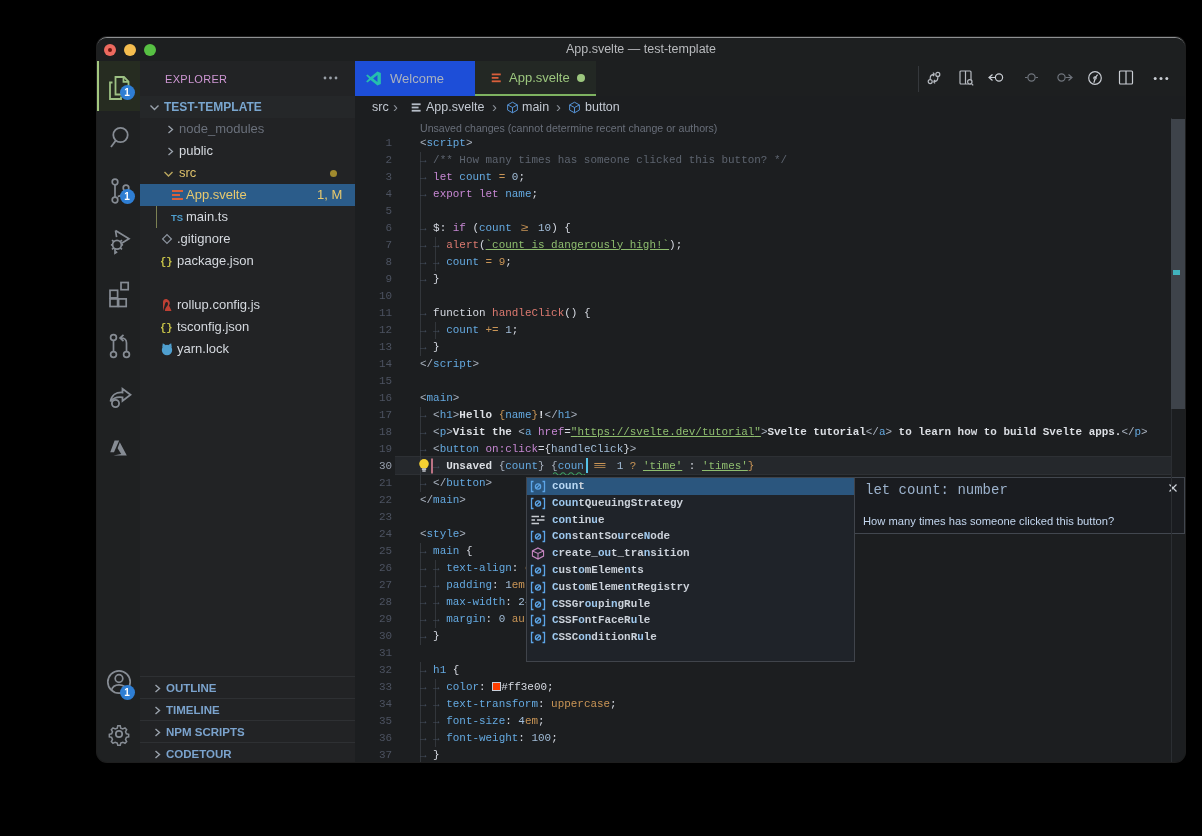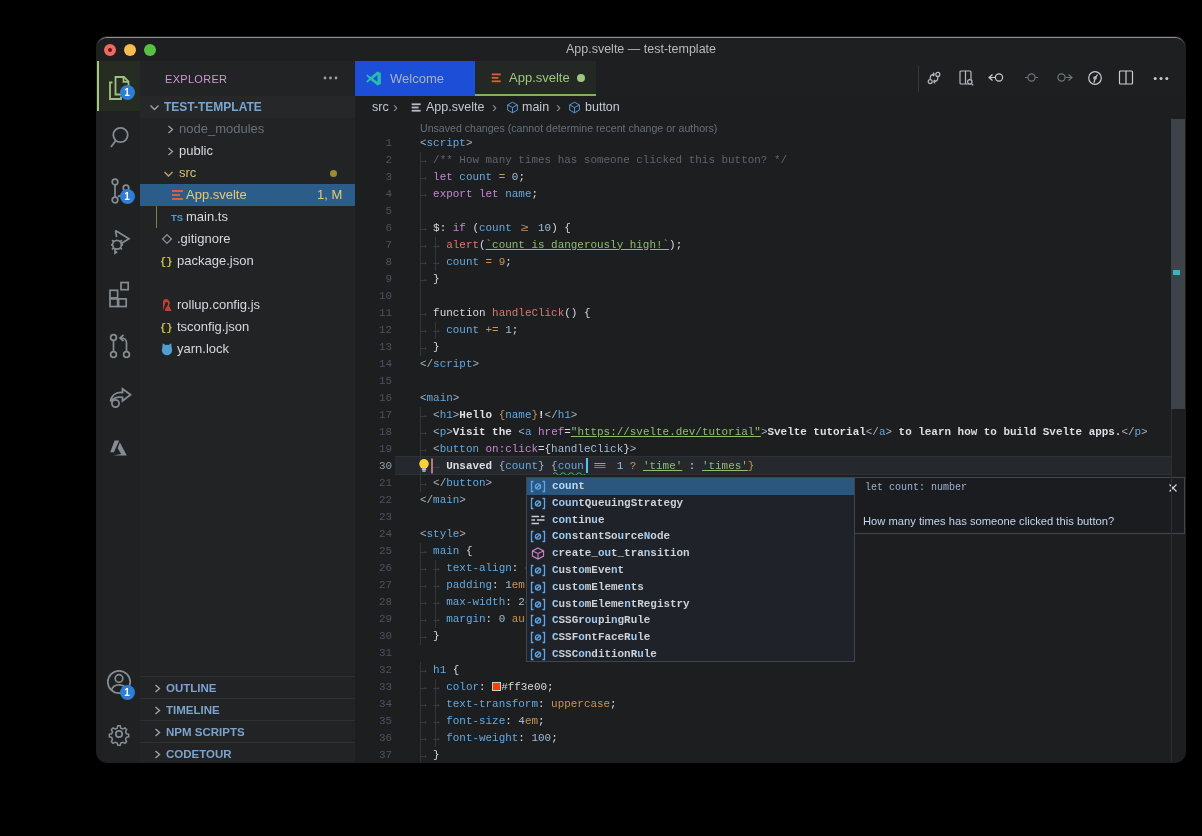--- a/index.html
+++ b/index.html
@@ -82,21 +82,21 @@
   .prow.sel { background:#2b567e; }
   .prow.sel .hl { color:#b9d9f5; }
   .prow .picon { position:absolute; left:3px; top:2px; width:16px; height:13px; }
   .prow .plab { position:absolute; left:25px; top:0; height:16.8px; line-height:16.8px;
                 font-family:"Liberation Mono",monospace; font-size:10.93px; font-weight:bold; color:#ccd2da; }
   .hl { color:#9ec9ef; }
   
   .docs { position:absolute; left:500px; top:359px; width:330px; height:57px;
           background:#1a1c20; border:1px solid #42474f; border-left:none; }
   .docs .sig { position:absolute; left:10px; top:4px; font-family:"Liberation Mono",monospace;
-               font-size:10px; color:#9cb2cc; }
+               font-size:14px; color:#9cb2cc; }
   .docs .doc { position:absolute; left:8px; top:37px; font-size:11.2px; color:#c3d6ee; }
   
   
   .sbar { position:absolute; right:0; top:0; width:14px; bottom:0; border-left:1px solid #2b2e32; }
   .sthumb { position:absolute; right:0; top:1px; width:14px; height:290px; background:#3e434a; }
   .steal { position:absolute; right:5px; top:152px; width:7.5px; height:5px; background:#41b3be; }
   .cursorbar { position:absolute; width:1.5px; height:15px; background:#55c3e8; }
 </style>
 </head>
 <body>
@@ -525,30 +525,20 @@
               <span class="plab"><span class="hl">c</span>reate_<span class="hl">ou</span>t_tra<span class="hl">n</span>sition</span>
             </div>
         <div class="prow">
               <svg class="picon" viewBox="0 0 16 13">
                 <g fill="none" stroke="#5ca5e8" stroke-width="1.3">
                   <path d="M3.5 1.5 H1.5 V11.5 H3.5 M12.5 1.5 H14.5 V11.5 H12.5"></path>
                   <circle cx="8" cy="6.5" r="2.6"></circle>
                   <path d="M6.2 8.3 L9.8 4.7"></path>
                 </g>
               </svg>
-              <span class="plab"><span class="hl">C</span>ust<span class="hl">o</span>mEve<span class="hl">n</span>t</span>
-            </div>
-        <div class="prow">
-              <svg class="picon" viewBox="0 0 16 13">
-                <g fill="none" stroke="#5ca5e8" stroke-width="1.3">
-                  <path d="M3.5 1.5 H1.5 V11.5 H3.5 M12.5 1.5 H14.5 V11.5 H12.5"></path>
-                  <circle cx="8" cy="6.5" r="2.6"></circle>
-                  <path d="M6.2 8.3 L9.8 4.7"></path>
-                </g>
-              </svg>
               <span class="plab"><span class="hl">c</span>ust<span class="hl">o</span>mEleme<span class="hl">n</span>ts</span>
             </div>
         <div class="prow">
               <svg class="picon" viewBox="0 0 16 13">
                 <g fill="none" stroke="#5ca5e8" stroke-width="1.3">
                   <path d="M3.5 1.5 H1.5 V11.5 H3.5 M12.5 1.5 H14.5 V11.5 H12.5"></path>
                   <circle cx="8" cy="6.5" r="2.6"></circle>
                   <path d="M6.2 8.3 L9.8 4.7"></path>
                 </g>
               </svg>

